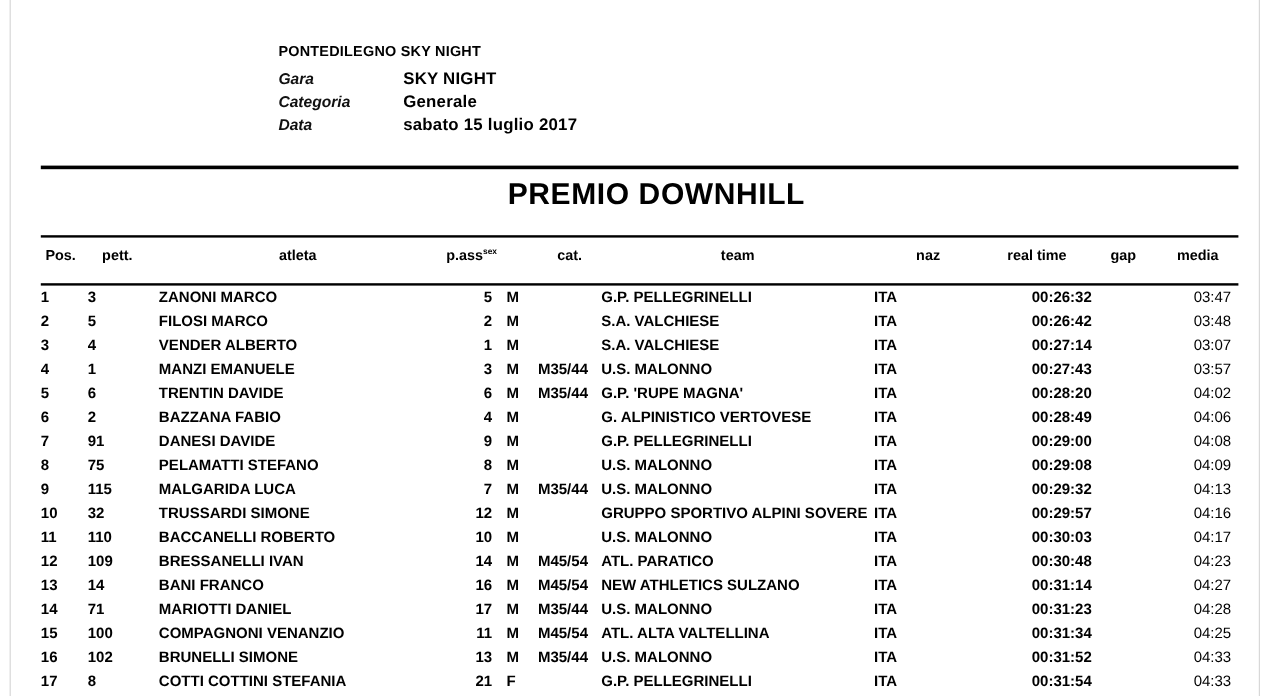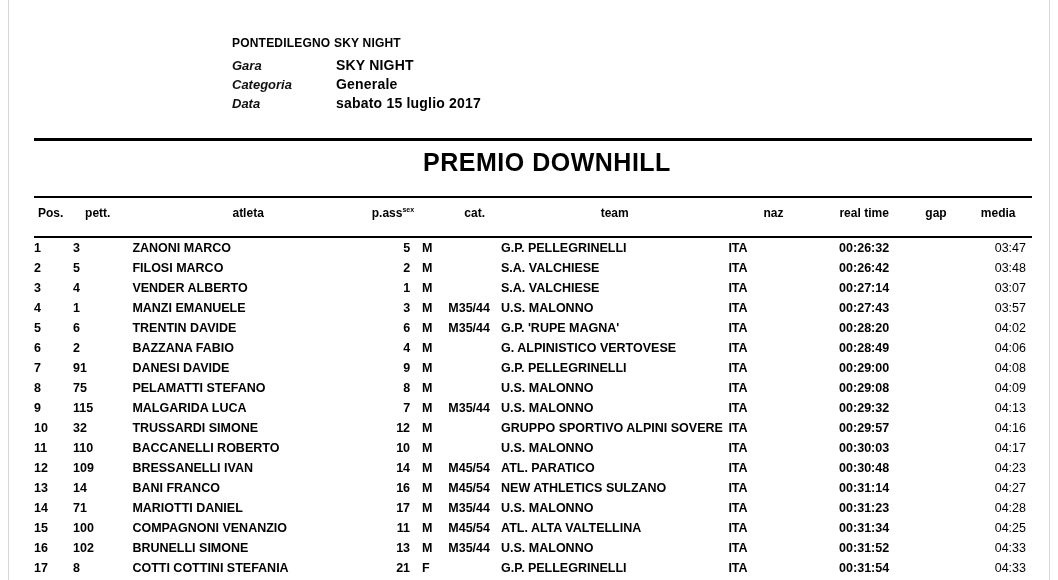--- a/index.html
+++ b/index.html
@@ -126,21 +126,21 @@
     line-height: 16px;
   }
   .c-pos   { width: 34px; font-weight: bold; }
   .c-pett  { width: 52px; font-weight: bold; text-align: left; padding-left: 6px !important; }
   .c-atleta{ width: 240px; font-weight: bold; padding-left: 10px !important; }
   .c-pass  { width: 48px; font-weight: bold; text-align: right; padding-right: 12px !important; }
   .c-cat1  { width: 28px; font-weight: bold; }
   .c-cat2  { width: 54px; font-weight: bold; }
   .c-team  { width: 228px; font-weight: bold; }
   .c-naz   { width: 98px; font-weight: bold; }
-  .c-real  { width: 96px; font-weight: bold; text-align: center; }
+  .c-real  { width: 96px; font-weight: bold; text-align: right; }
   .c-gap   { width: 56px; font-weight: bold; text-align: right; padding-right: 8px !important; }
   .c-media { width: 58px; font-weight: normal; text-align: right; }
 
   th.c-pass { text-align: left; padding-right: 0 !important; }
   th.c-gap  { text-align: right; }
   th.c-media{ text-align: right; }
 
   .sup {
     font-size: 7px;
     vertical-align: super;

